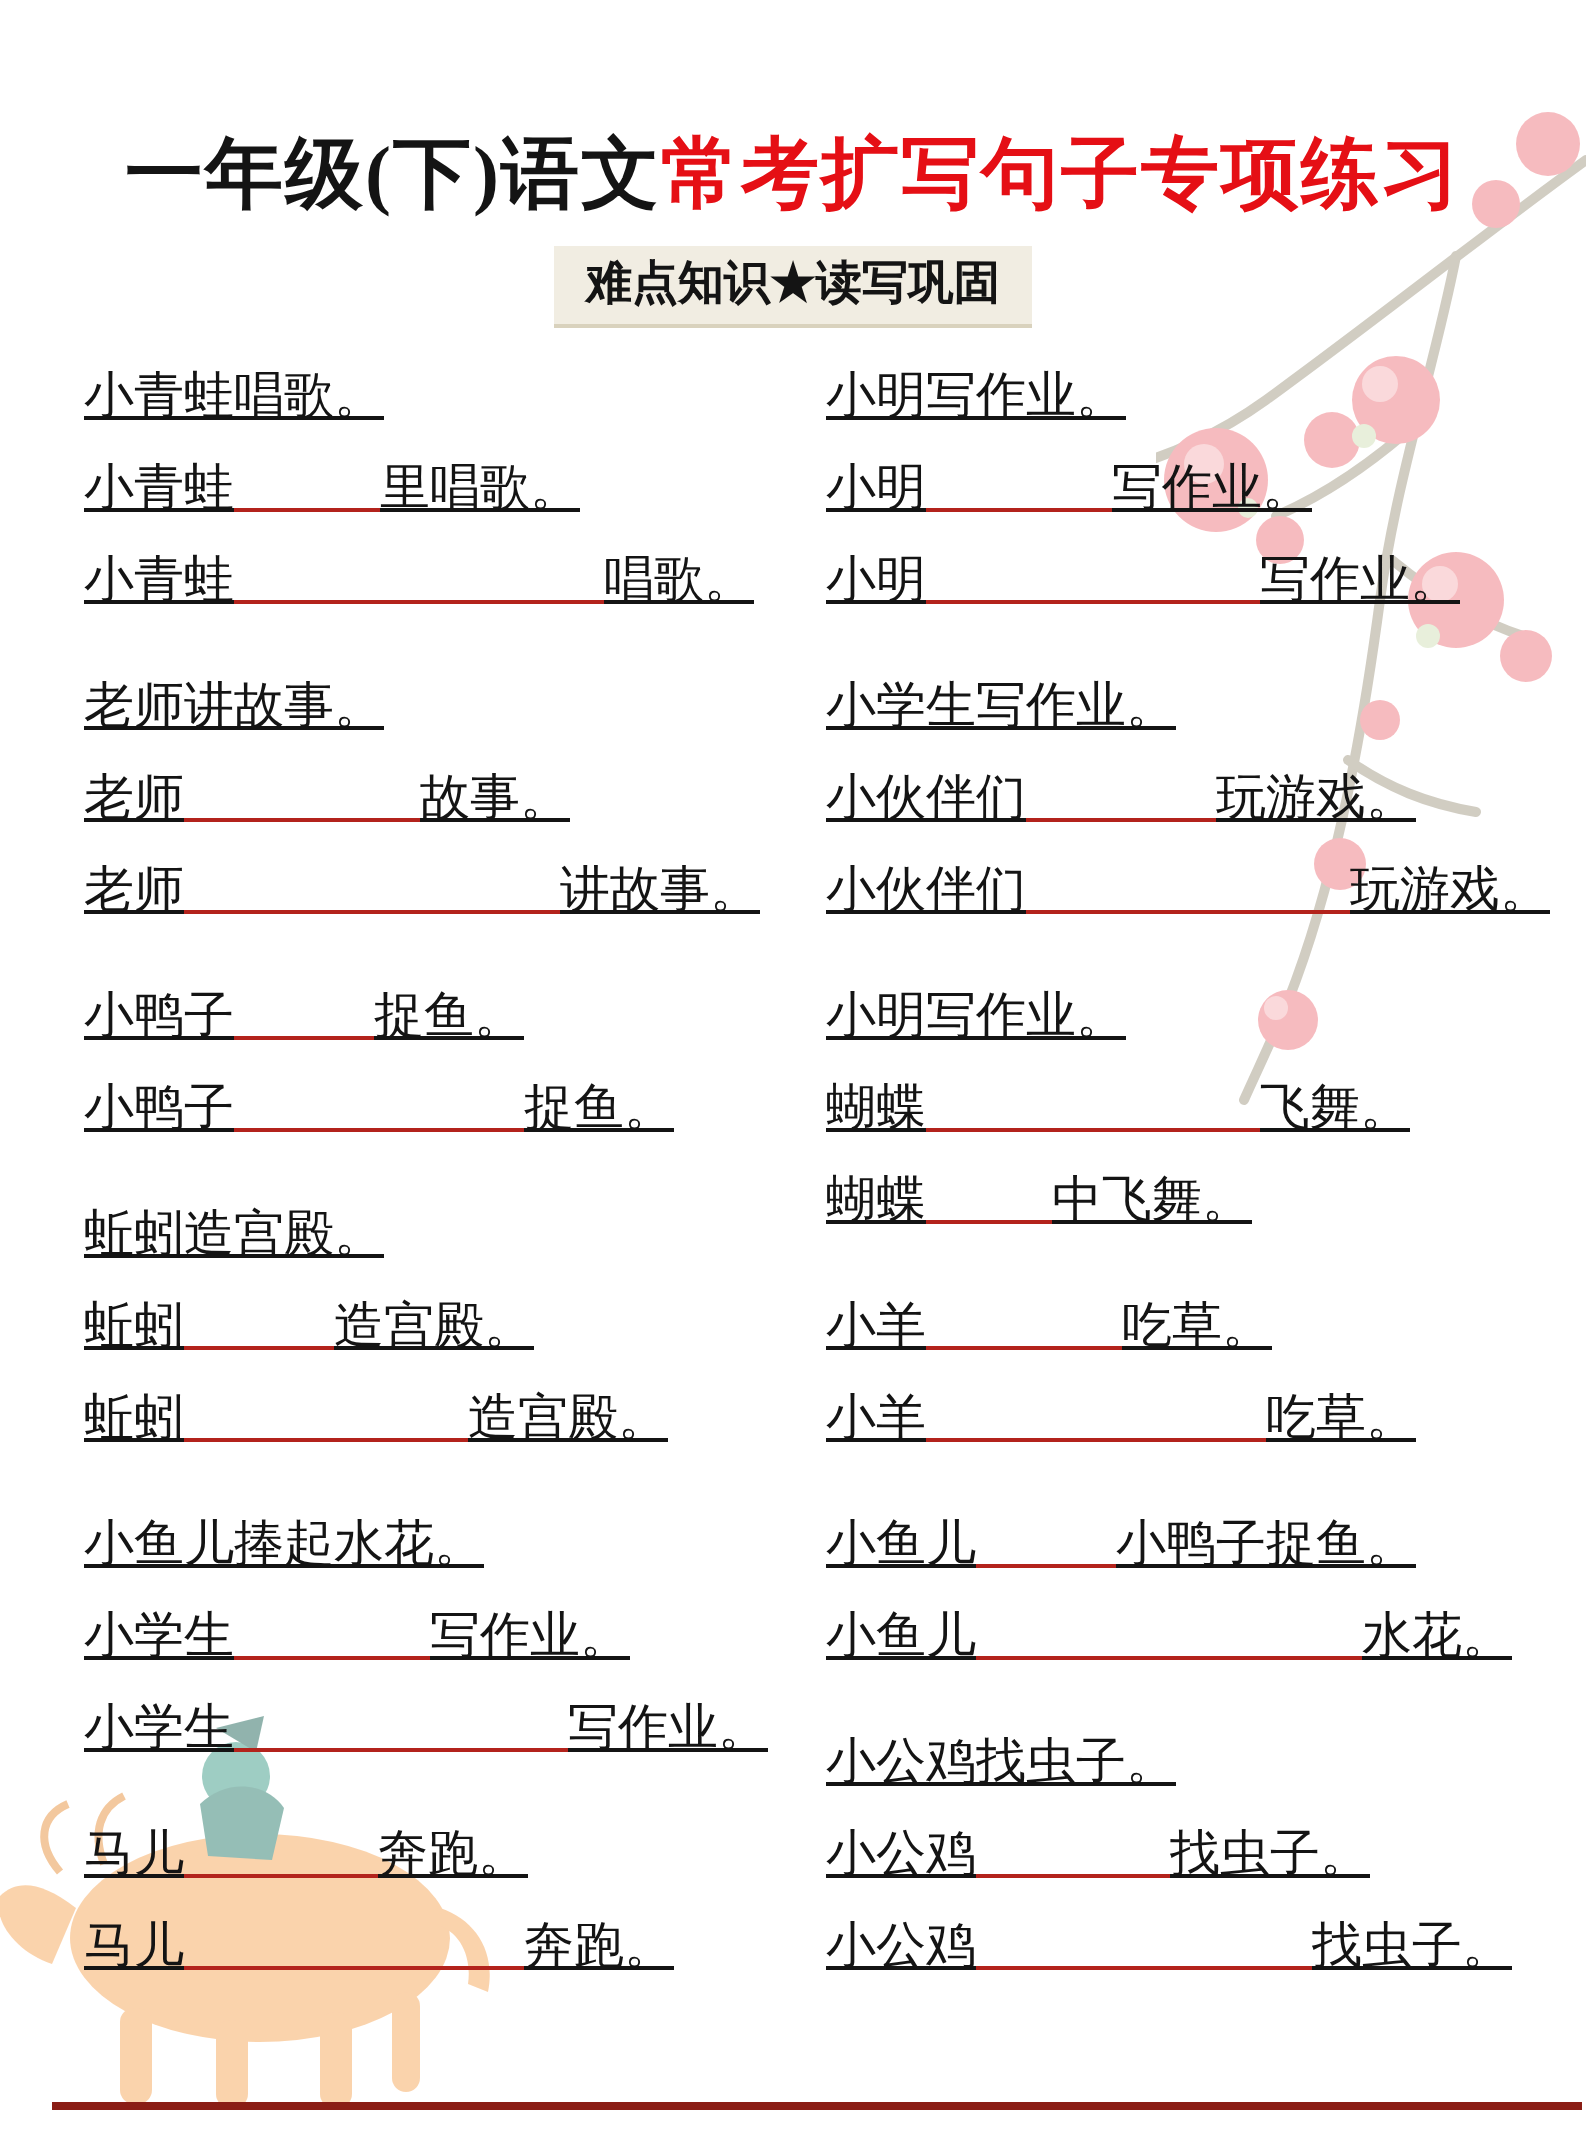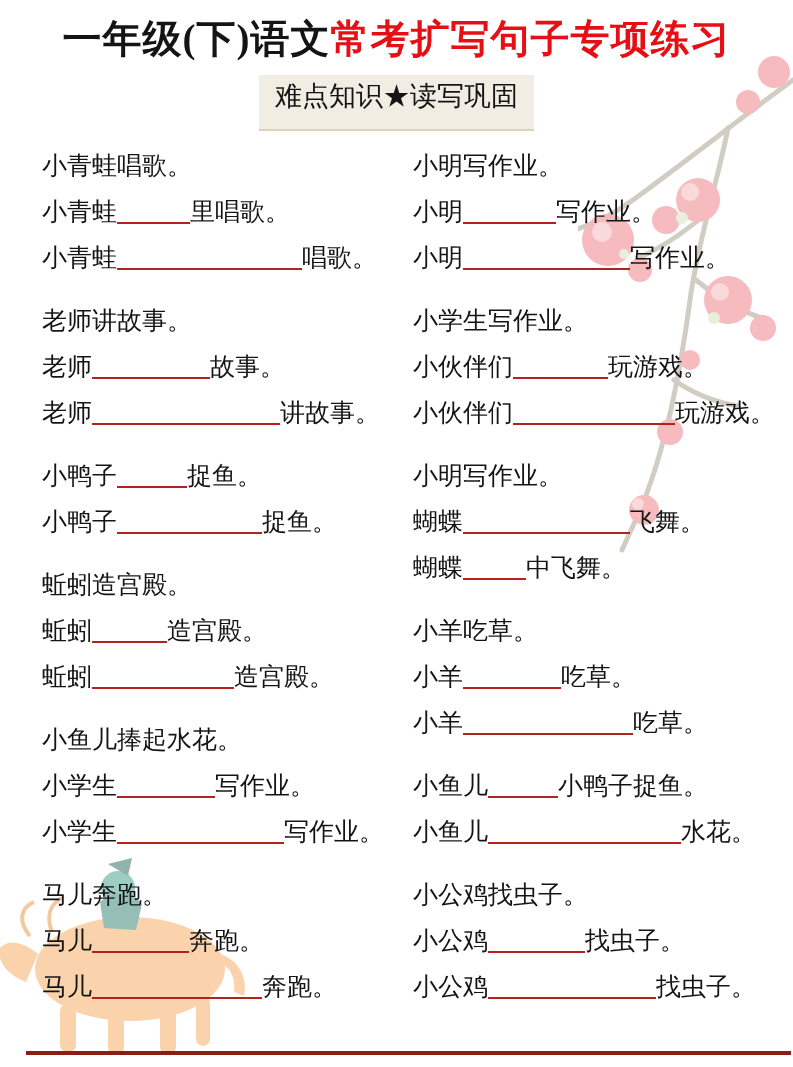--- a/index.html
+++ b/index.html
@@ -4,46 +4,47 @@
 <style>
   * { box-sizing: border-box; }
   html,body { margin:0; padding:0; }
   body {
     width:793px; height:1067px;
     background:#ffffff;
     font-family:"Liberation Serif", serif;
     position:relative; overflow:hidden;
     color:#141414;
   }
-  .page-header { position:relative; z-index:2; text-align:center; padding-top:12px; }
+  .page-header { position:relative; z-index:2; text-align:center; padding-top:12px;margin-top:48px; }
   .main-title {
     font-size:39px; font-weight:bold; letter-spacing:1px;
     white-space:nowrap;
   }
   .main-title .red { color:var(--title-red,#e50f15); }
   .subtitle-wrap { text-align:center; margin-top:9px; }
   .subtitle {
     display:inline-block;
     background:var(--subtitle-bg,#f1ede2);
-    padding:3px 16px 15px;
-    font-size:27px; font-weight:normal;
+    padding:3px 16px 5px;
+    font-size:23px; font-weight:bold;
     box-shadow:0 2px 0 #d9d2bd;
   }
   .content {
     position:relative; z-index:2;
     display:flex;
     padding:14px 0 0 42px;
   }
   .col { flex:0 0 371px; }
   .col-right { flex:1 1 auto; }
   .group { margin-bottom:17px; }
   .line {
     font-size:25px;
     line-height:46px;
     white-space:nowrap;
+    text-decoration:underline;
   }
   .blank {
     display:inline-block;
     height:0.95em;
     border-bottom:2.5px solid var(--blank-color,#b3231c);
     margin-bottom:-4px;
   }
   .deco { position:absolute; pointer-events:none; z-index:1; }
   .deco-blossom { top:50px; right:0; width:215px; height:530px; opacity:0.65; }
   .deco-ox { left:0; bottom:8px; width:255px; height:215px; opacity:0.5; }
@@ -141,21 +142,20 @@
         <div class="line"><span>蚯蚓造宫殿。</span></div>
         <div class="line"><span>蚯蚓</span><span class="blank" style="width: 75px;"></span><span>造宫殿。</span></div>
         <div class="line"><span>蚯蚓</span><span class="blank" style="width: 142px;"></span><span>造宫殿。</span></div>
       </div>
       <div class="group">
         <div class="line"><span>小鱼儿捧起水花。</span></div>
         <div class="line"><span>小学生</span><span class="blank" style="width: 98px;"></span><span>写作业。</span></div>
         <div class="line"><span>小学生</span><span class="blank" style="width: 167px;"></span><span>写作业。</span></div>
       </div>
       <div class="group">
-        <div class="line"><span>马儿奔跑。</span></div>
         <div class="line"><span>马儿</span><span class="blank" style="width: 97px;"></span><span>奔跑。</span></div>
         <div class="line"><span>马儿</span><span class="blank" style="width: 170px;"></span><span>奔跑。</span></div>
       </div>
     </div>
   <div class="col col-right">
       <div class="group">
         <div class="line"><span>小明写作业。</span></div>
         <div class="line"><span>小明</span><span class="blank" style="width: 93px;"></span><span>写作业。</span></div>
         <div class="line"><span>小明</span><span class="blank" style="width: 167px;"></span><span>写作业。</span></div>
       </div>
@@ -163,21 +163,20 @@
         <div class="line"><span>小学生写作业。</span></div>
         <div class="line"><span>小伙伴们</span><span class="blank" style="width: 95px;"></span><span>玩游戏。</span></div>
         <div class="line"><span>小伙伴们</span><span class="blank" style="width: 162px;"></span><span>玩游戏。</span></div>
       </div>
       <div class="group">
         <div class="line"><span>小明写作业。</span></div>
         <div class="line"><span>蝴蝶</span><span class="blank" style="width: 167px;"></span><span>飞舞。</span></div>
         <div class="line"><span>蝴蝶</span><span class="blank" style="width: 63px;"></span><span>中飞舞。</span></div>
       </div>
       <div class="group">
-        <div class="line"><span>小羊吃草。</span></div>
         <div class="line"><span>小羊</span><span class="blank" style="width: 98px;"></span><span>吃草。</span></div>
         <div class="line"><span>小羊</span><span class="blank" style="width: 170px;"></span><span>吃草。</span></div>
       </div>
       <div class="group">
         <div class="line"><span>小鱼儿</span><span class="blank" style="width: 70px;"></span><span>小鸭子捉鱼。</span></div>
         <div class="line"><span>小鱼儿</span><span class="blank" style="width: 193px;"></span><span>水花。</span></div>
       </div>
       <div class="group">
         <div class="line"><span>小公鸡找虫子。</span></div>
         <div class="line"><span>小公鸡</span><span class="blank" style="width: 97px;"></span><span>找虫子。</span></div>

